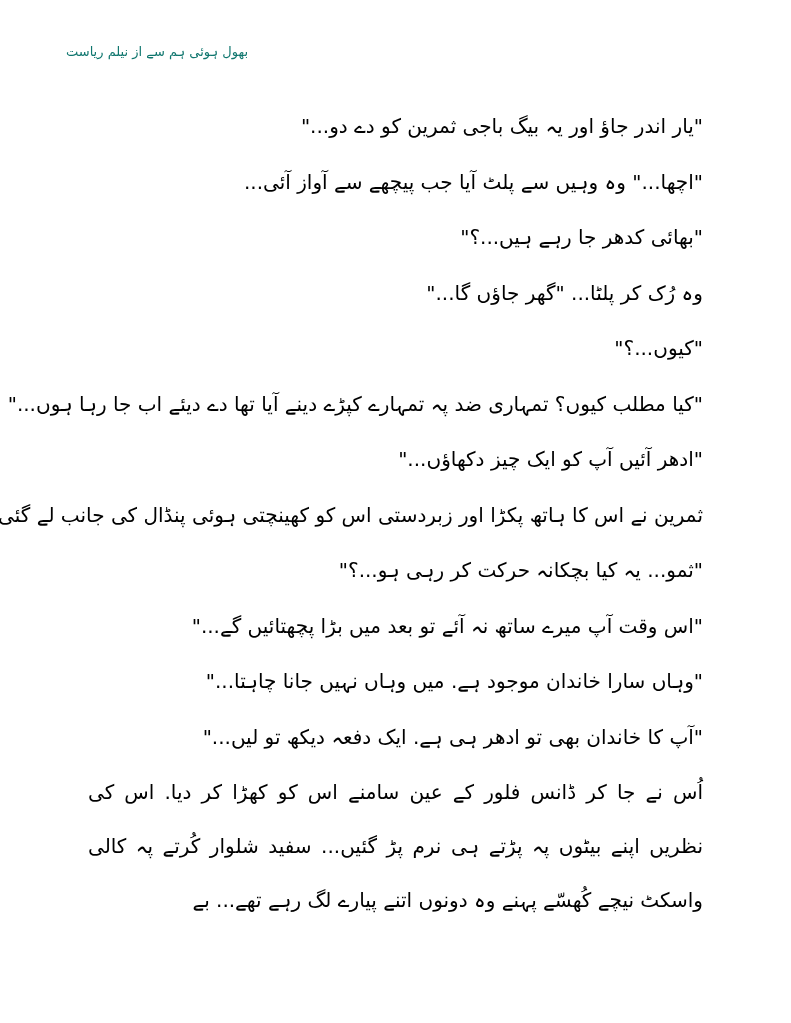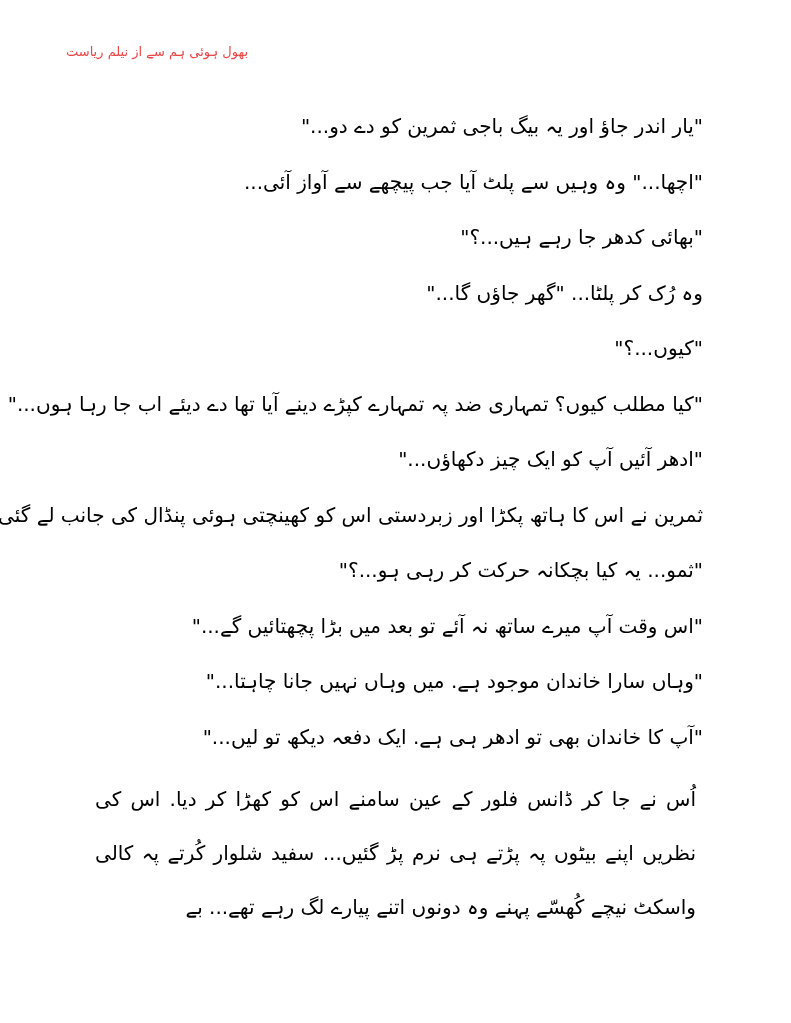--- a/index.html
+++ b/index.html
@@ -16,40 +16,40 @@
     font-family: "DejaVu Sans", sans-serif;
     overflow: hidden;
   }
   .page-header {
     position: absolute;
     top: 44px;
     left: 66px;
     direction: rtl;
     unicode-bidi: plaintext;
     font-size: 13px;
-    color: #ef4444;
+    color: #0f766e;
     letter-spacing: 0.2px;
     white-space: nowrap;
   }
   .page-body {
     position: absolute;
     top: 99px;
     left: 88px;
     right: 88px;
     direction: rtl;
   }
   .text-line {
     margin: 0;
     font-size: 20px;
     line-height: 55.5px;
     text-align: right;
     white-space: nowrap;
   }
   .closing-paragraph {
-    margin: 7px;
+    margin: 0;
     font-size: 20px;
     line-height: 54px;
     text-align: justify;
   }
 </style>
 </head>
 <body>
 
 <div class="page">
 

